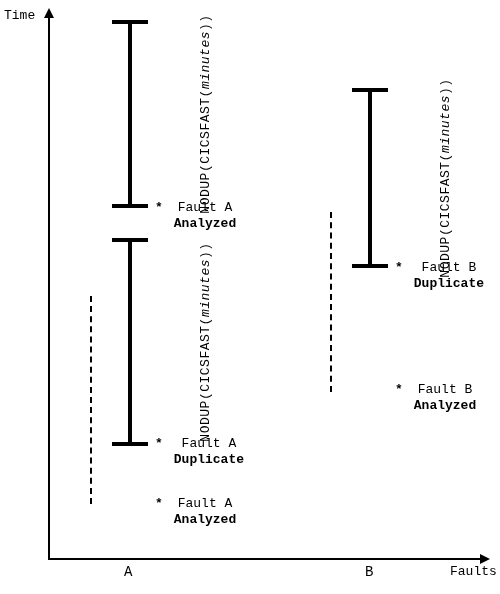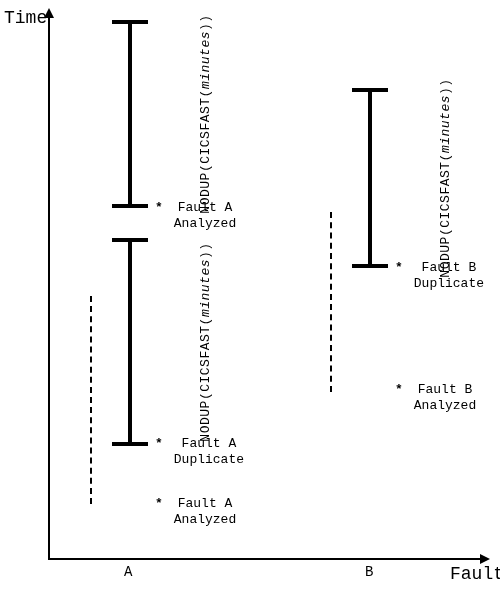--- a/index.html
+++ b/index.html
@@ -50,21 +50,21 @@
     position: absolute;
     right: -2px;
     top: -6px;
     width: 0; height: 0;
     border-top: 5px solid transparent;
     border-bottom: 5px solid transparent;
     border-left: 10px solid #000;
   }
   .axis-label {
     position: absolute;
-    font-size: 18px;
+    font-size: 13px;
   }
   .tick-label {
     position: absolute;
     font-size: 14px;
   }
   
   .interval {
     position: absolute;
     width: 36px;
   }
@@ -117,34 +117,34 @@
     display: inline-block;
     width: 14px;
     font-weight: bold;
     vertical-align: top;
   }
   .event .txt {
     display: inline-block;
     line-height: 1.25;
   }
   .event .txt .status {
-    font-weight: normal;
+    font-weight: bold;
   }
   .ital { font-style: italic; }
 </style>
 </head>
 <body>
 
 <div class="canvas">
 
   <div class="y-axis"></div>
   <div class="x-axis"></div>
 
   <div class="axis-label" style="left:4px; top:8px;">Time</div>
-  <div class="axis-label" style="left:450px; top:564px;">Fault</div>
+  <div class="axis-label" style="left:450px; top:564px;">Faults</div>
 
   <div class="tick-label" style="left:124px; top:564px;">A</div>
   <div class="tick-label" style="left:365px; top:564px;">B</div>
 
   <div class="dash-under" style="left:90px; top:504px; width:208px;"></div>
 
   <div class="interval" style="left:112px; top:238px; height:208px;">
     <div class="cap-top"></div>
     <div class="stem"></div>
     <div class="cap-bot"></div>

